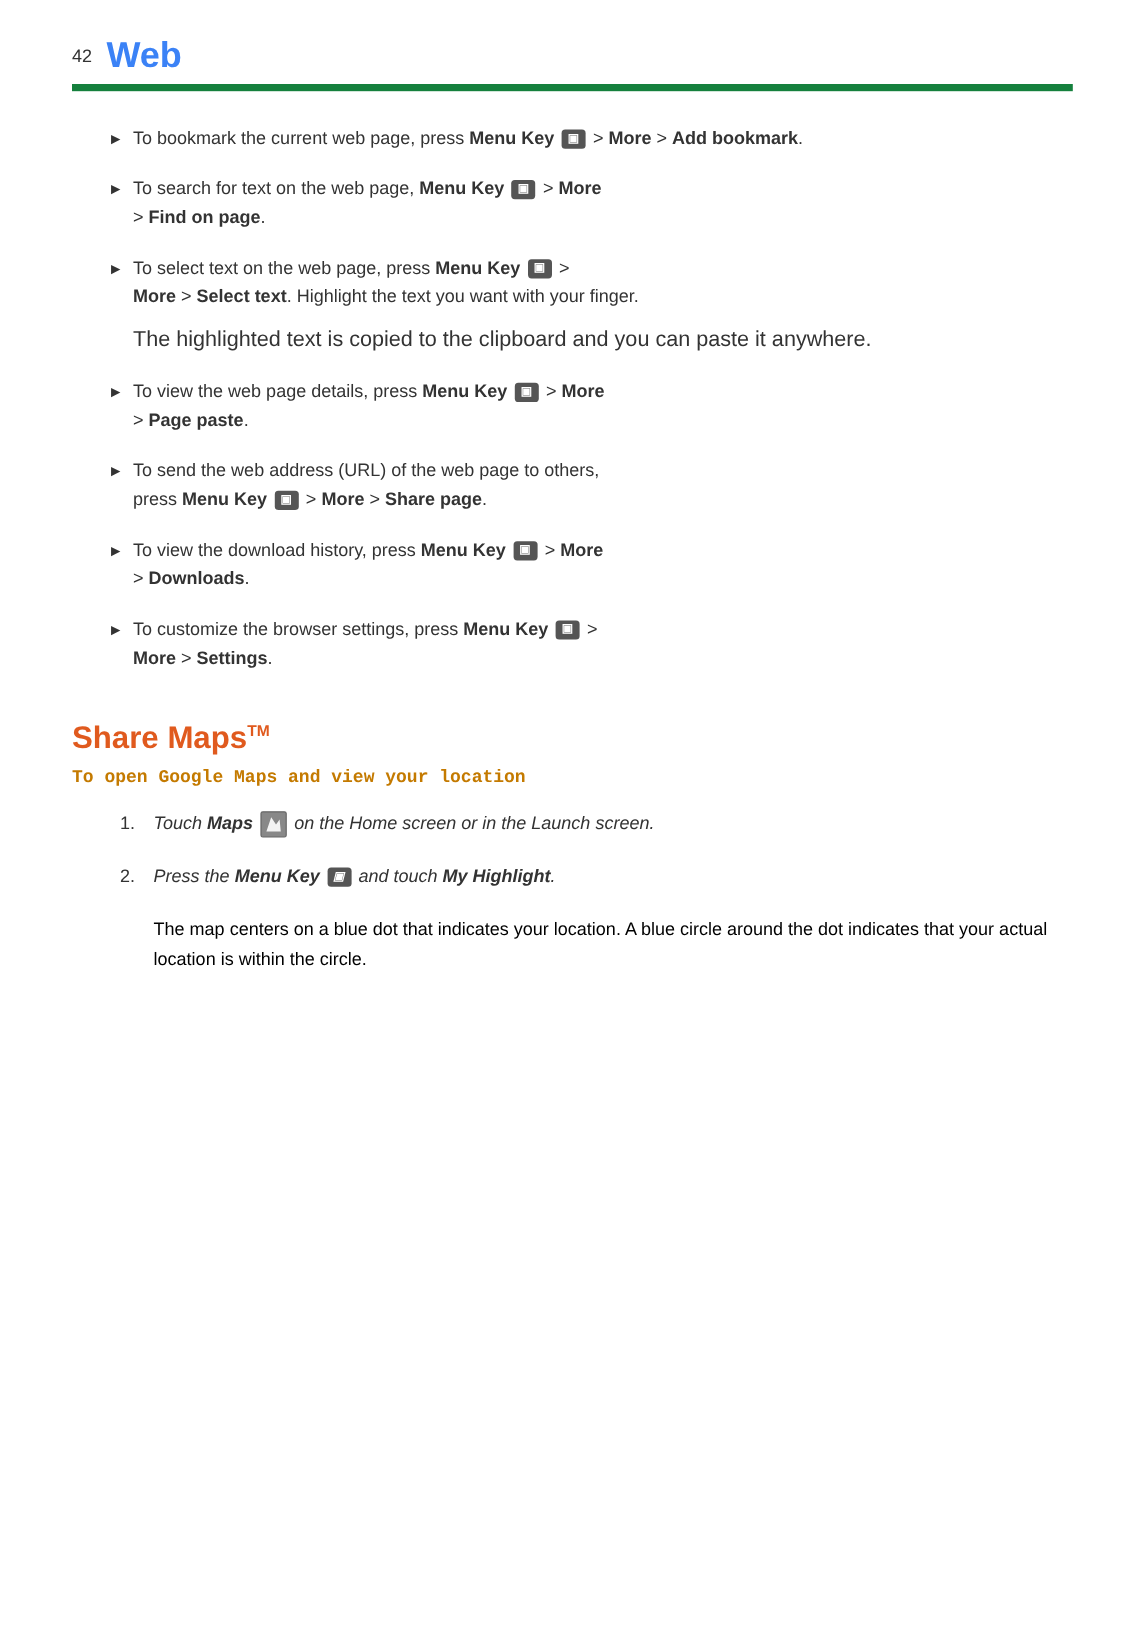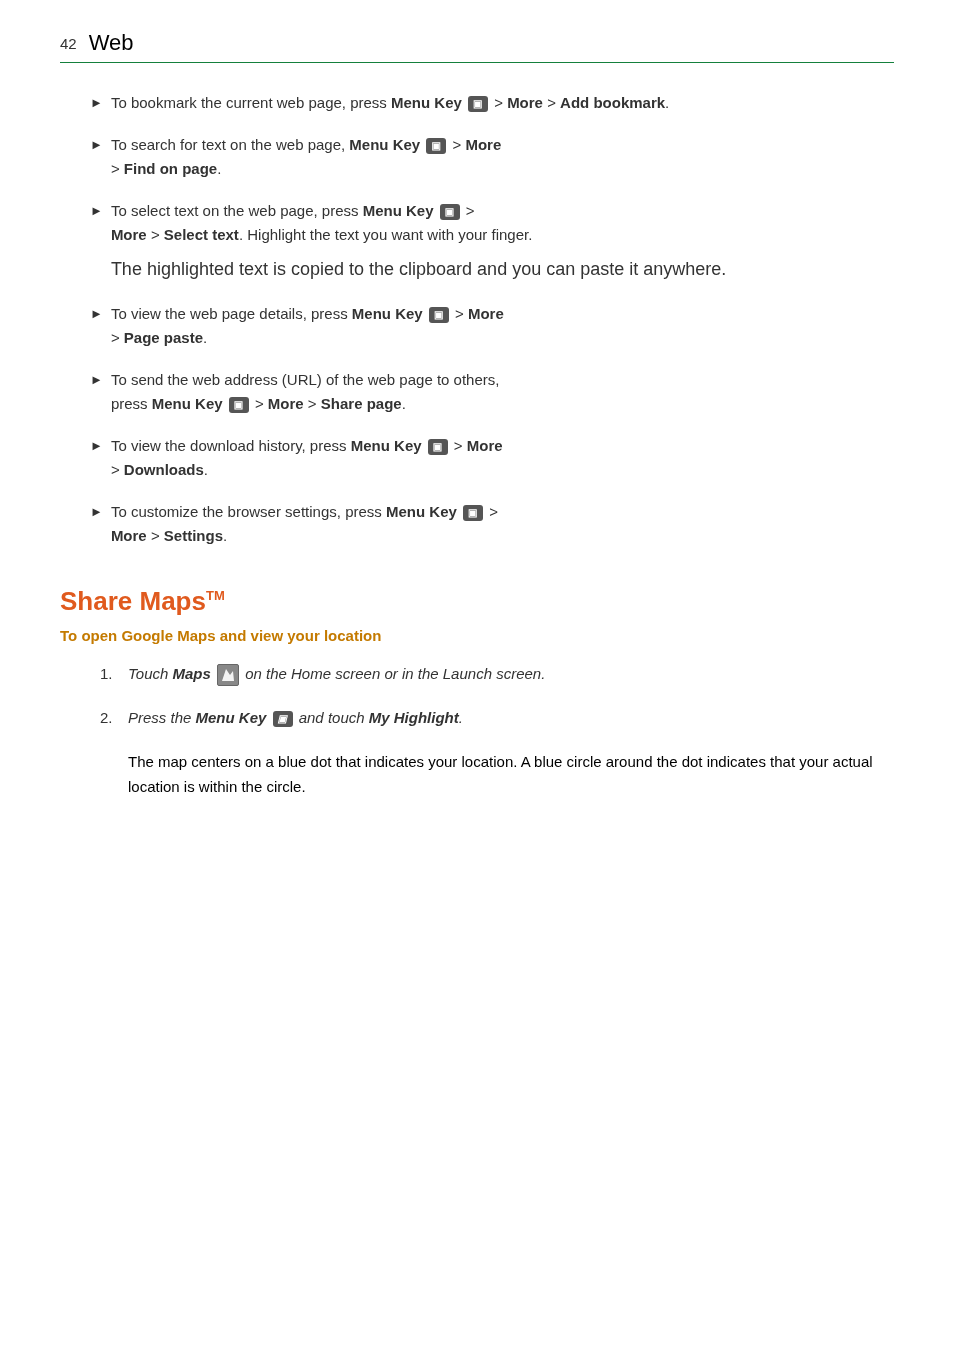--- a/index.html
+++ b/index.html
@@ -21,36 +21,36 @@
     .page {
       width: 954px;
       min-height: 1372px;
       padding: 30px 60px 60px 60px;
       background: #fff;
     }
 
     .page-header {
       display: flex;
       align-items: center;
-      border-bottom: 1px solid #15803d;
+      border-bottom: 6px solid #15803d;
       padding-bottom: 6px;
       margin-bottom: 28px;
     }
 
     .page-number {
       font-size: 15px;
       font-weight: normal;
       color: #333;
       margin-right: 12px;
     }
 
     .page-title {
-      font-size: 22px;
-      font-weight: normal;
-      color: #000000;
+      font-size: 30px;
+      font-weight: bold;
+      color: #3b82f6;
     }
 
     .bullet-list {
       list-style: none;
       padding: 0;
       margin: 0 0 10px 30px;
     }
 
     .bullet-item {
       display: flex;
@@ -126,20 +126,21 @@
       vertical-align: super;
       font-weight: bold;
     }
 
     .subsection-title {
       font-size: 15px;
       font-weight: bold;
       color: #c47a00;
       margin-bottom: 18px;
       margin-top: 6px;
+      font-family: Liberation Mono, monospace;
     }
 
     .numbered-list {
       list-style: none;
       padding: 0;
       margin: 0 0 0 40px;
     }
 
     .numbered-item {
       display: flex;

